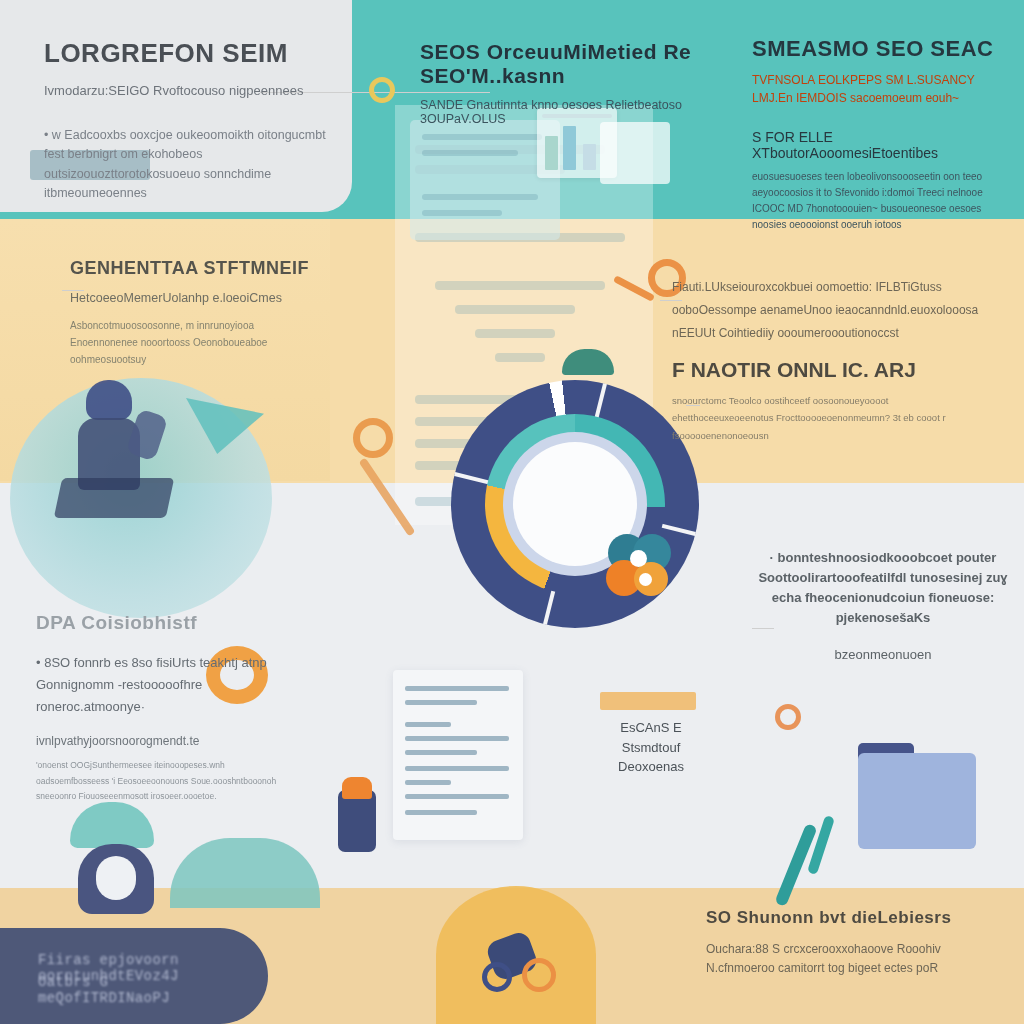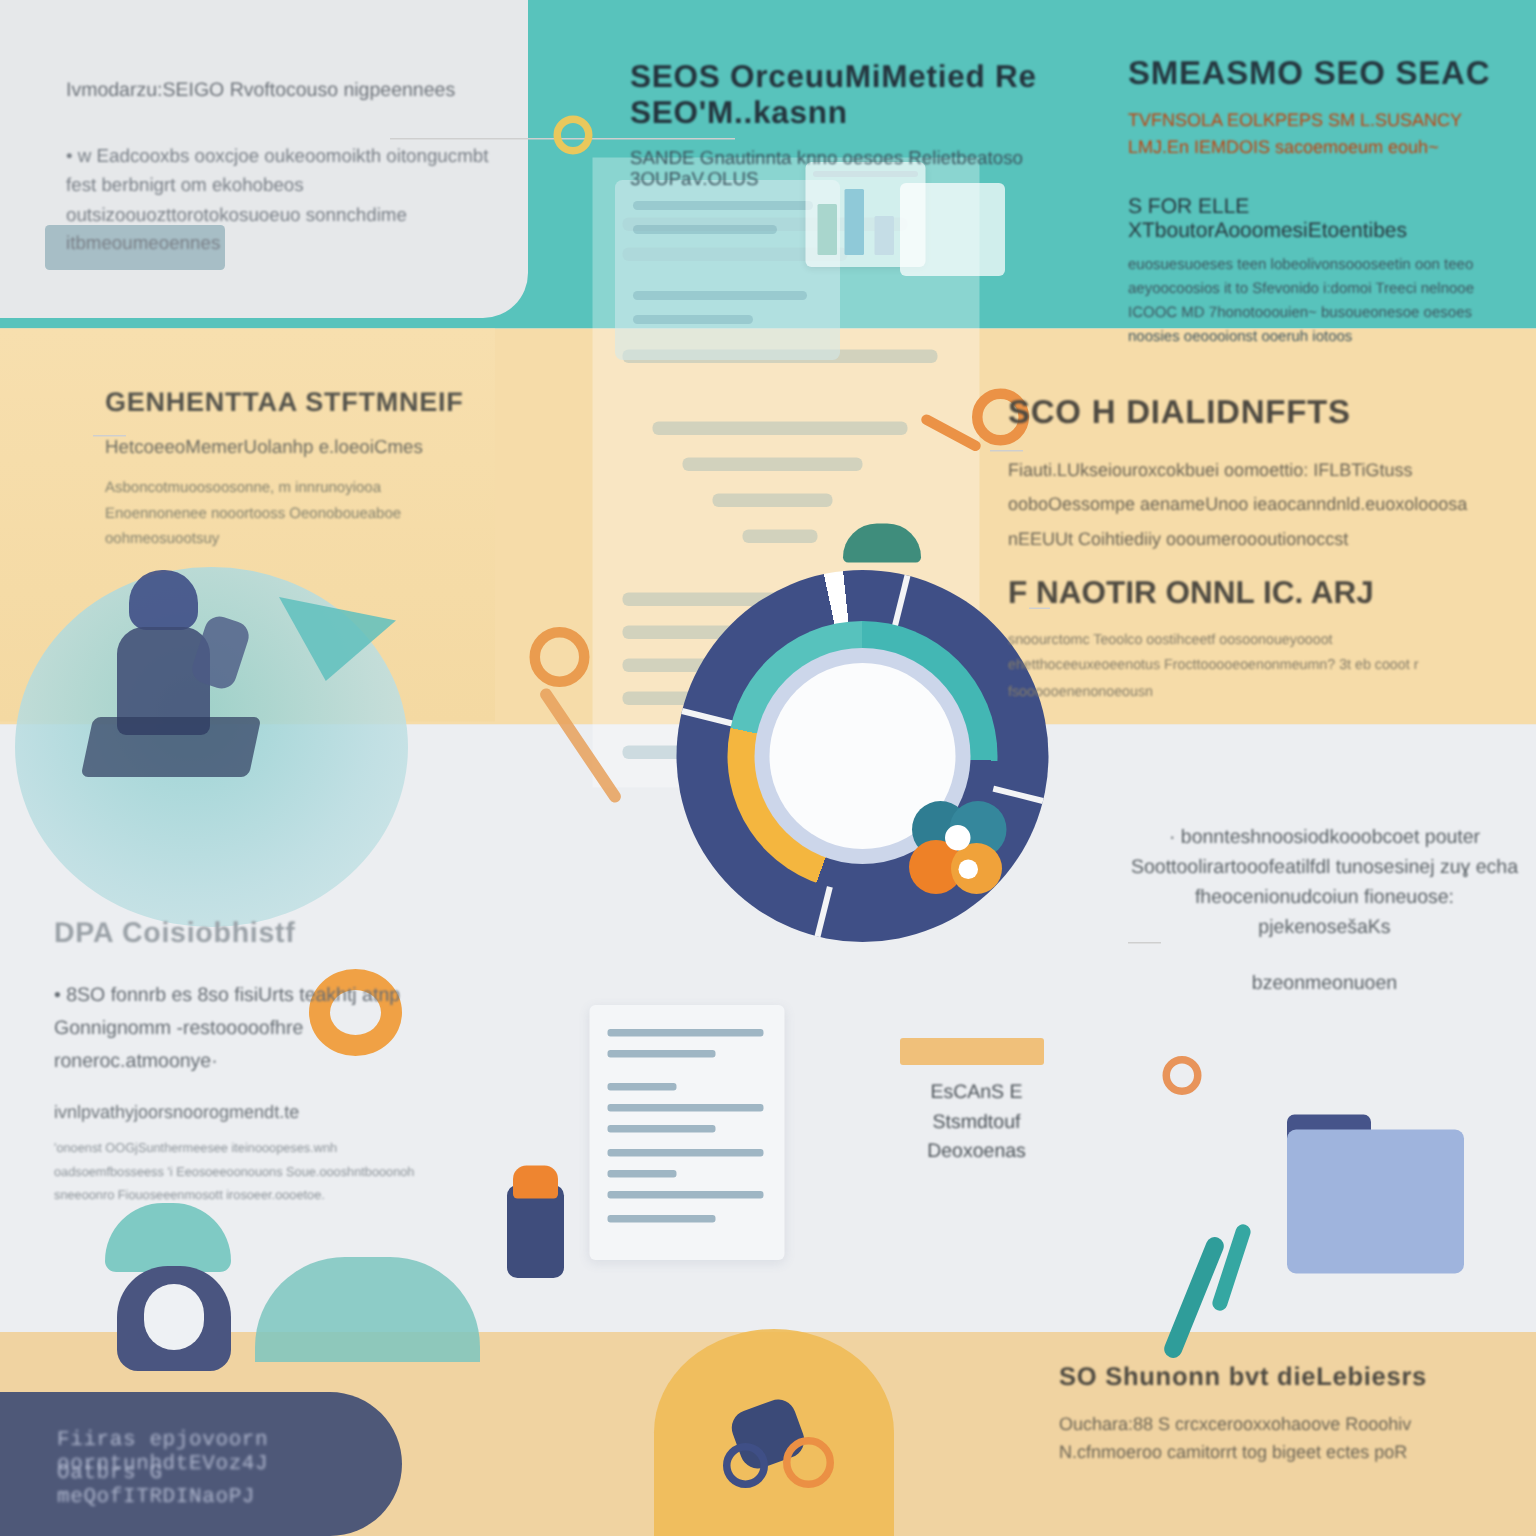--- a/index.html
+++ b/index.html
@@ -267,21 +267,21 @@
   
   #tb-midright{ left:672px; top:262px; width:310px; color:#6a6050;}
   #tb-midright .h{ font-size:22px; color:#4e4a41;}
   #tb-midright .body{ font-size:12px; margin-top:14px; line-height:1.9; color:#6d6656;}
   #tb-midright .h2{ font-size:21px; font-weight:bold; margin-top:14px; color:#4e4a41;}
   #tb-midright .body2{ font-size:9.5px; margin-top:10px; line-height:1.8; color:#857d69;}
 
   
   #tb-rightcol{ left:752px; top:528px; width:262px; color:#4c5358; text-align:center;}
   #tb-rightcol .h{ font-size:21px; color:#3b4146; line-height:1.25;}
-  #tb-rightcol .body{ font-size:13px; margin-top:20px; line-height:1.55; color:#5b6267;}
+  #tb-rightcol .body{ font-size:13px; margin-top:20px; line-height:1.55; color:#5b6267;font-weight:bold;}
   #tb-rightcol .note{ font-size:13px; margin-top:18px; color:#5b6267;}
 
   
   #tb-leftcol{ left:36px; top:612px; width:260px; color:#6b7278;}
   #tb-leftcol .h{ font-size:19px; color:#9aa1a7;}
   #tb-leftcol .body{ font-size:13px; margin-top:18px; line-height:1.7; color:#656c73;}
   #tb-leftcol .note{ font-size:12px; margin-top:16px; color:#6d747a;}
   #tb-leftcol .fine{ font-size:8.5px; margin-top:10px; line-height:1.8; color:#8d949a;}
 
   
@@ -407,20 +407,21 @@
       <div class="body"></div>
       <div class="face"></div>
   </div>
   <div class="cyclist">
     <div class="b1"></div>
       <div class="b2"></div>
       <div class="b3"></div>
   </div>
 
   <div class="tx" id="tb-topleft">
+    <div class="h">LORGREFON SEIM</div>
     <div class="sub">Ivmodarzu:SEIGO Rvoftocouso nigpeennees</div>
     <div class="body">• w Eadcooxbs ooxcjoe oukeoomoikth oitongucmbt fest berbnigrt om ekohobeos outsizoouozttorotokosuoeuo sonnchdime itbmeoumeoennes</div>
   </div>
 
   <div class="tx" id="tb-topcenter">
     <div class="h">SEOS OrceuuMiMetied Re SEO'M..kasnn</div>
     <div class="sub">SANDE Gnautinnta knno oesoes Relietbeatoso 3OUPaV.OLUS</div>
   </div>
 
   <div class="tx" id="tb-topright">
@@ -430,21 +431,20 @@
     <div class="body2">euosuesuoeses teen lobeolivonsoooseetin oon teeo aeyoocoosios it to Sfevonido i:domoi Treeci nelnooe ICOOC MD 7honotooouien~ busoueonesoe oesoes noosies oeoooionst ooeruh iotoos</div>
   </div>
 
   <div class="tx" id="tb-midleft">
     <div class="h">GENHENTTAA STFTMNEIF</div>
     <div class="sub">HetcoeeoMemerUolanhp e.loeoiCmes</div>
     <div class="body">Asboncotmuoosoosonne, m innrunoyiooa Enoennonenee   nooortooss Oeonoboueaboe   oohmeosuootsuy</div>
   </div>
 
   <div class="tx" id="tb-midright">
-    <div class="h">SCO H DIALIDNFFTS</div>
     <div class="body">Fiauti.LUkseiouroxcokbuei oomoettio: IFLBTiGtuss ooboOessompe aenameUnoo ieaocanndnld.euoxolooosa nEEUUt Coihtiediiy oooumeroooutionoccst</div>
     <div class="h2">F NAOTIR ONNL IC. ARJ</div>
     <div class="body2">snoourctomc Teoolco oostihceetf oosoonoueyoooot ehetthoceeuxeoeenotus Frocttooooeoenonmeumn? 3t eb cooot r fsoooooenenonoeousn</div>
   </div>
 
   <div class="tx" id="tb-rightcol">
     <div class="body">· bonnteshnoosiodkooobcoet pouter Soottoolirartooofeatilfdl tunosesinej zuɣ echa fheocenionudcoiun fioneuose: pjekenosešaKs</div>
     <div class="note">bzeonmeonuoen</div>
   </div>
 

